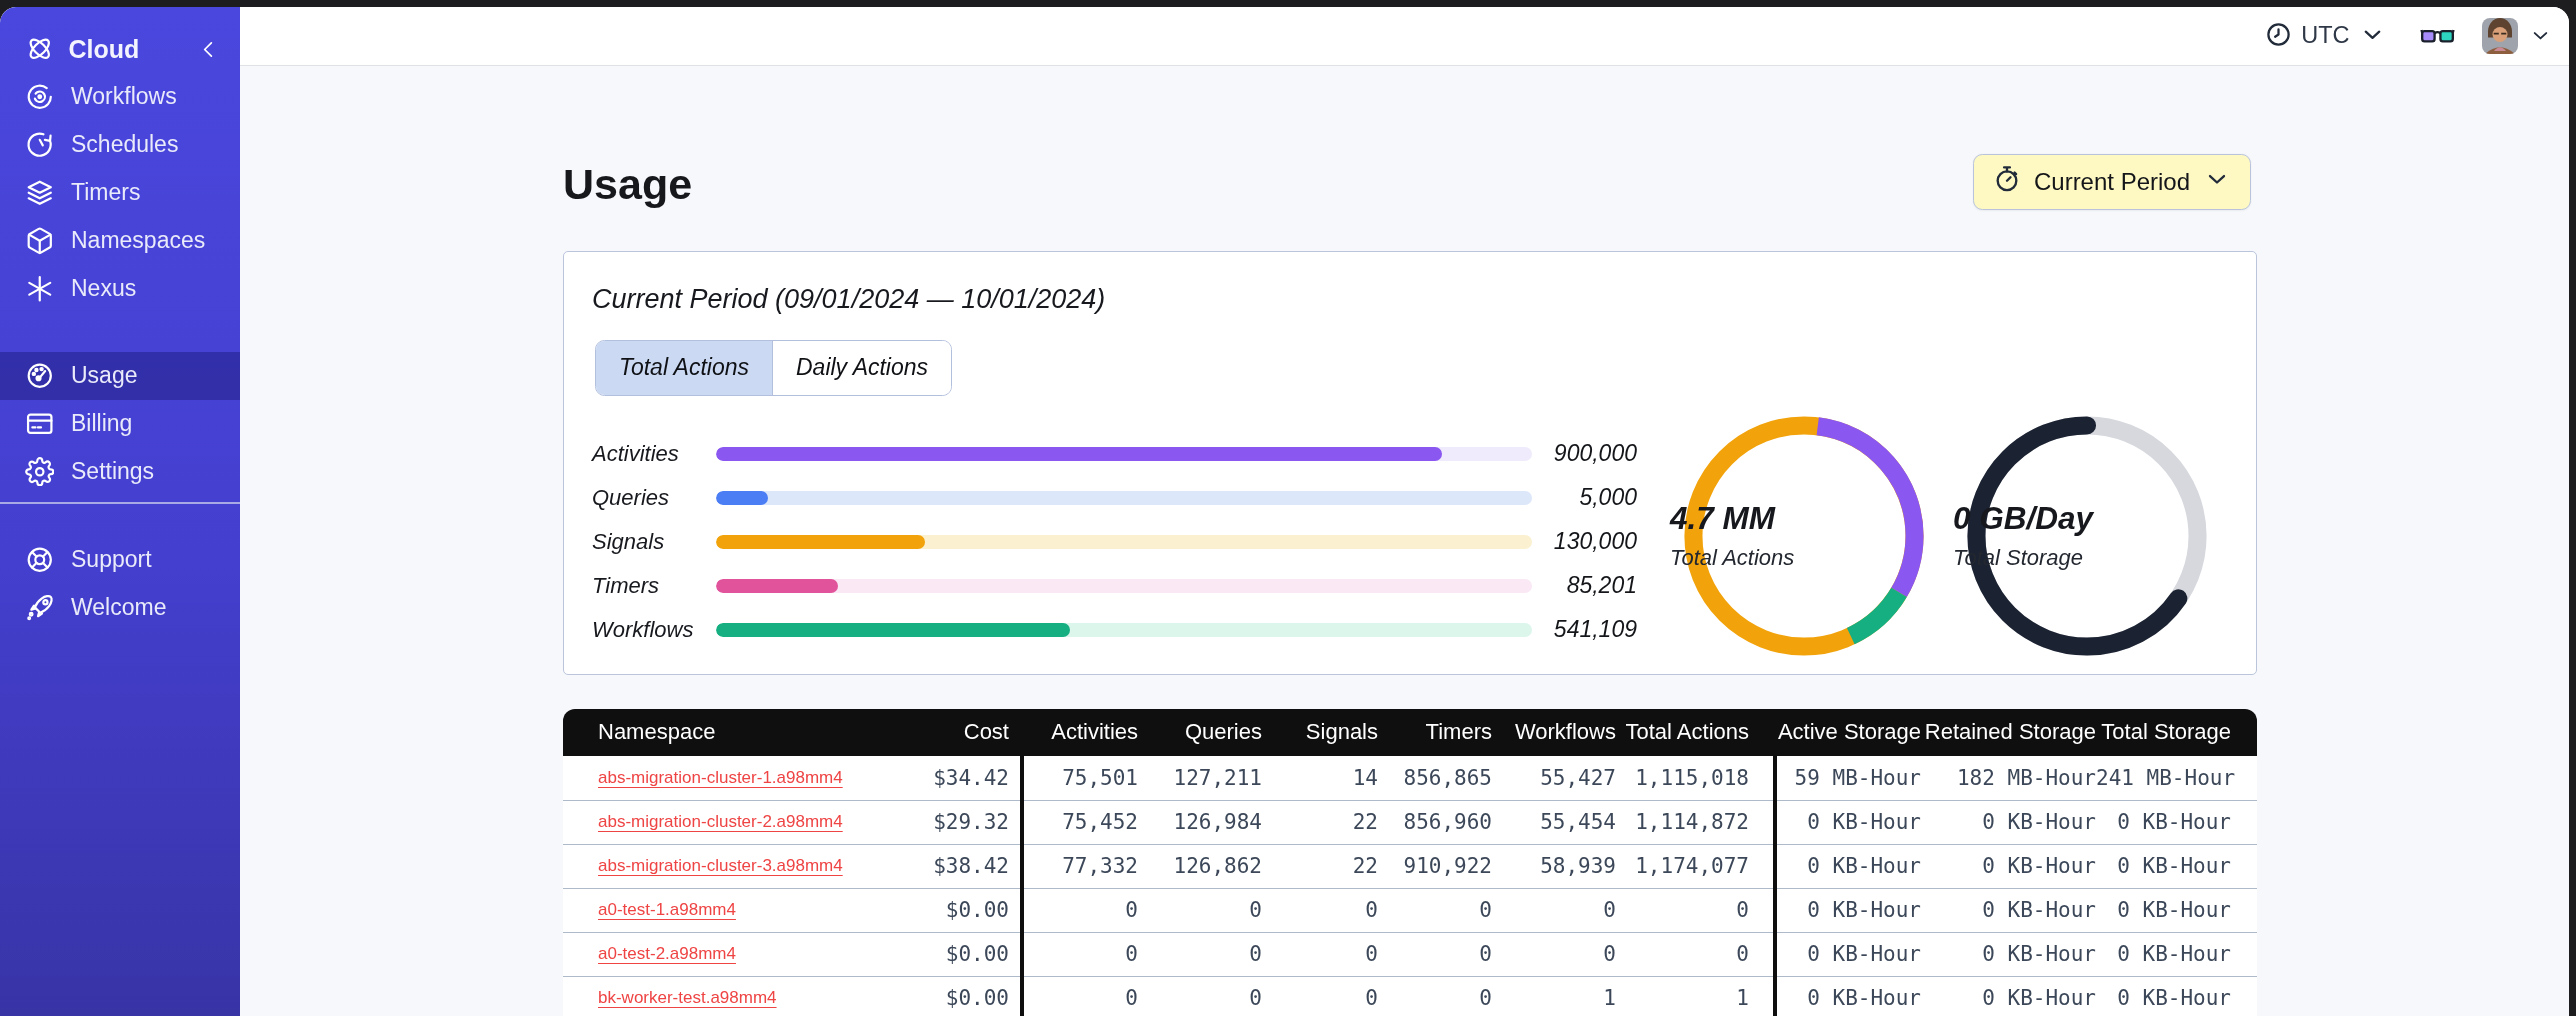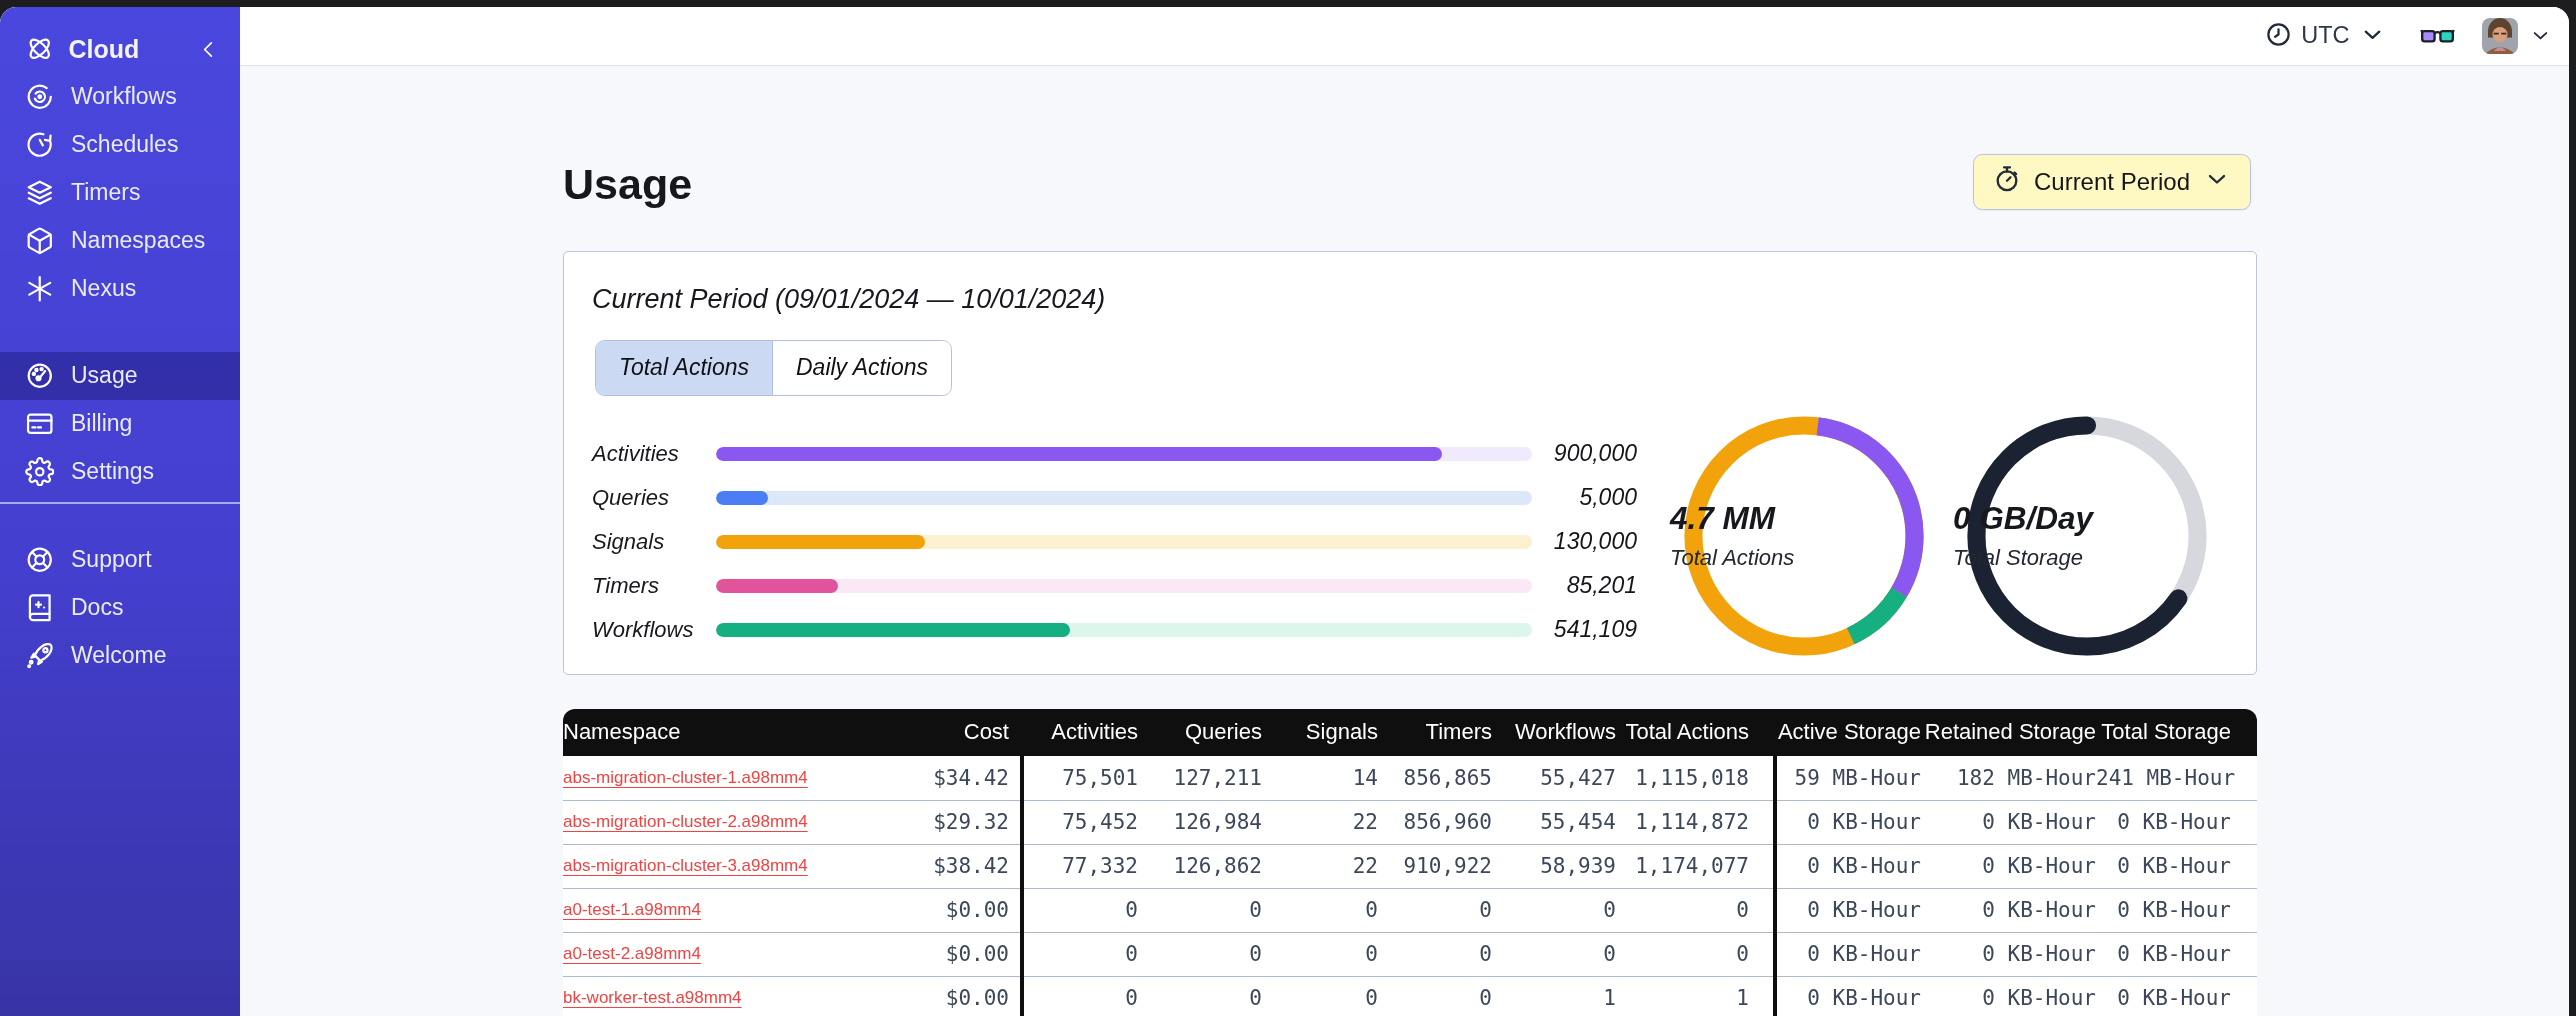--- a/index.html
+++ b/index.html
@@ -77,21 +77,21 @@
   .donut-label { font-size:22px; color:#23272F; margin-top:8px; }
 
   
   .usage-table { position:absolute; left:323px; top:642px; width:1694px; height:308px; }
   .grid { display:grid; grid-template-columns:282px 164px 16px 113px 124px 116px 114px 124px 133px 28px 144px 175px 135px 25px;
           align-items:center; }
   .thead { height:47px; background:#0F0F10; border-radius:12px 12px 0 0; color:#fff;
            font-size:22px; font-weight:500; }
   .trow { height:44px; background:#fff; }
   .trow + .trow { border-top:1.3px solid #AEB9C9; }
-  .cell-left { text-align:left; white-space:nowrap; }
+  .cell-left { text-align:left; padding-left:35px; white-space:nowrap; }
   .cell-right { text-align:right; white-space:nowrap; }
   .ns-link { font-size:17px; color:#ef4444; text-decoration:underline; text-underline-offset:4px; cursor:pointer; }
   .num { font-family:"DejaVu Sans Mono", monospace; font-size:21px; color:#3C4859; }
   .vline { position:absolute; top:47px; bottom:0; width:4px; background:#0E0E0E; }
   .vline-1 { left:457px; } .vline-2 { left:1210px; }
 </style>
 </head>
 <body>
 
 <div class="window">
@@ -448,31 +448,20 @@
               <line x1="14.5" y1="9.5" x2="18.3" y2="5.7"></line>
               <line x1="14.5" y1="14.5" x2="18.3" y2="18.3"></line>
               <line x1="9.5" y1="14.5" x2="5.7" y2="18.3"></line>
             </svg>
           </span>
           <span class="nav-label">Support</span>
         </div>
         <div class="nav-item">
           <span class="nav-icon">
             <svg class="ic" viewBox="0 0 24 24">
-              <path d="M4 19.5A2.5 2.5 0 0 1 6.5 17H20"></path>
-              <path d="M6.5 2H20v20H6.5A2.5 2.5 0 0 1 4 19.5v-15A2.5 2.5 0 0 1 6.5 2z"></path>
-              <path d="M11 7.5 v4 M9 9.5 h4"></path>
-              <path d="M15.5 11.8 l0.01 0"></path>
-            </svg>
-          </span>
-          <span class="nav-label">Docs</span>
-        </div>
-        <div class="nav-item">
-          <span class="nav-icon">
-            <svg class="ic" viewBox="0 0 24 24">
               <path d="M13.5 4.5 C16.5 2.3 19.8 2 21 3.2 C22.2 4.4 21.8 7.7 19.6 10.7 C17.8 13.1 15 15.2 12.4 16.1 L8 11.7 C8.9 9.1 11.1 6.3 13.5 4.5 Z"></path>
               <circle cx="16.6" cy="7.5" r="1.7"></circle>
               <path d="M8.6 12.6 L5.2 13.5 L7.3 10.3"></path>
               <path d="M11.5 15.5 L10.6 18.9 L13.8 16.8"></path>
               <circle cx="5" cy="17.3" r="1.1"></circle>
               <circle cx="3.4" cy="20.6" r="0.7"></circle>
             </svg>
           </span>
           <span class="nav-label">Welcome</span>
         </div>

